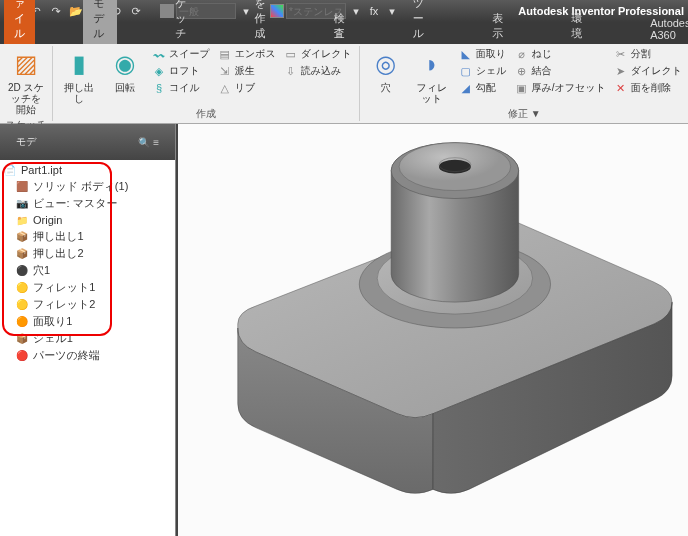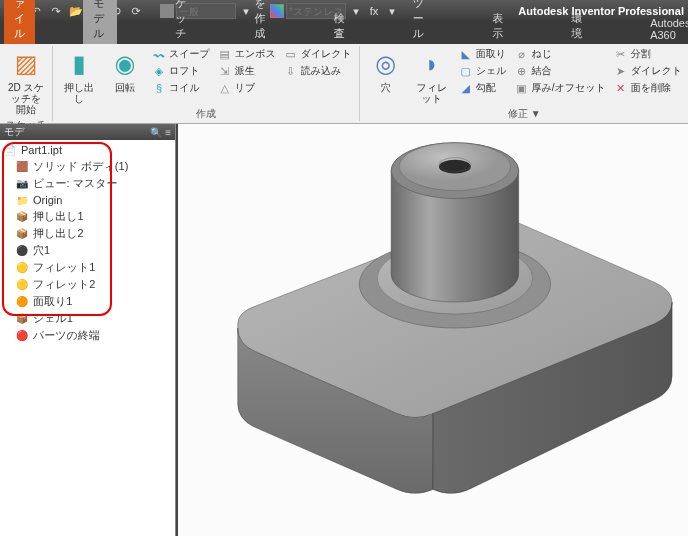--- a/index.html
+++ b/index.html
@@ -32,21 +32,21 @@
 .small-col { display: flex; flex-direction: column; gap: 1px; }
 .small-btn { display: flex; align-items: center; gap: 3px; padding: 1px 3px; cursor: pointer; white-space: nowrap; }
 .small-btn .ico { width: 14px; height: 14px; display: flex; align-items: center; justify-content: center; font-size: 11px; }
 .small-btn .lbl { font-size: 10px; color: #333; }
 
 
 .main-area { display: flex; height: calc(536px - 22px - 22px - 80px); }
 
 
 .model-browser { width: 176px; background: #f0f0f0; border-right: 1px solid #888; display: flex; flex-direction: column; }
-.model-header { height: 16px; background: linear-gradient(#666, #444); color: #eee; display: flex; align-items: center; padding: 0 4px; font-size: 10px; gap: 9px; }
+.model-header { height: 36px; background: linear-gradient(#666, #444); color: #eee; display: flex; align-items: center; padding: 0 16px; font-size: 10px; gap: 9px; }
 .model-header .search { margin-left: auto; color: #ccc; }
 .model-tree { flex: 1; background: #fff; padding: 2px; position: relative; overflow: hidden; }
 .tree-item { display: flex; align-items: center; gap: 3px; padding: 1px 2px; font-size: 11px; color: #333; cursor: pointer; }
 .tree-item .ico { width: 14px; height: 14px; display: inline-flex; align-items: center; justify-content: center; font-size: 10px; }
 .tree-item.indent1 { padding-left: 14px; }
 .red-outline { position: absolute; left: 2px; top: 2px; width: 110px; height: 174px; border: 2px solid #e00; border-radius: 12px; pointer-events: none; }
 
 
 .viewport { flex: 1; background: #fbfbfb; position: relative; border-left: 2px solid #444; }
 .viewport svg { width: 100%; height: 100%; }

